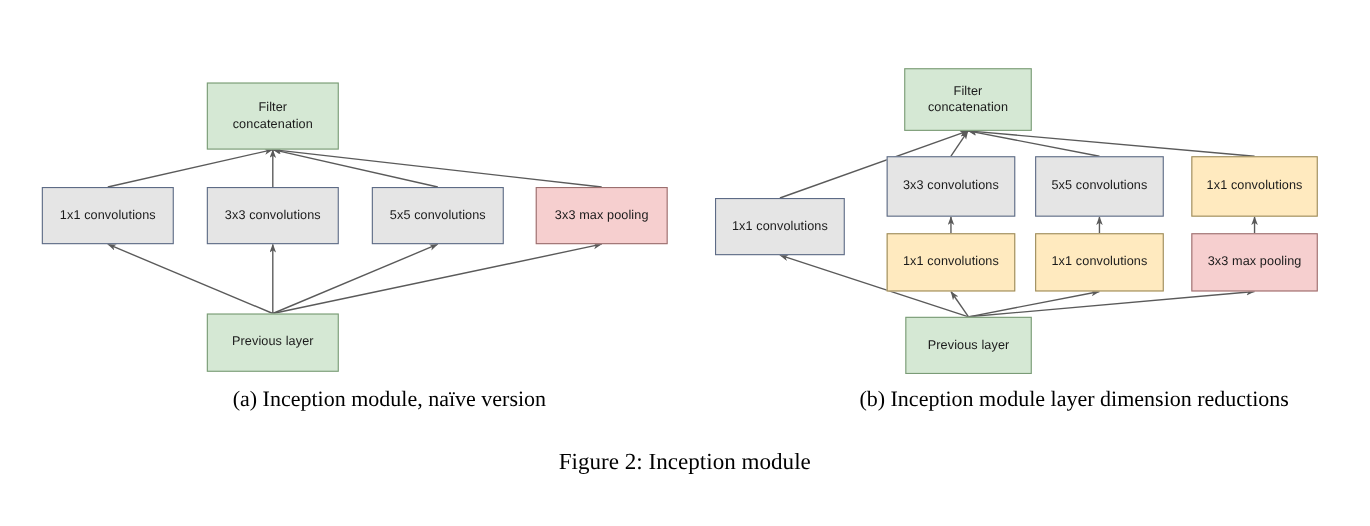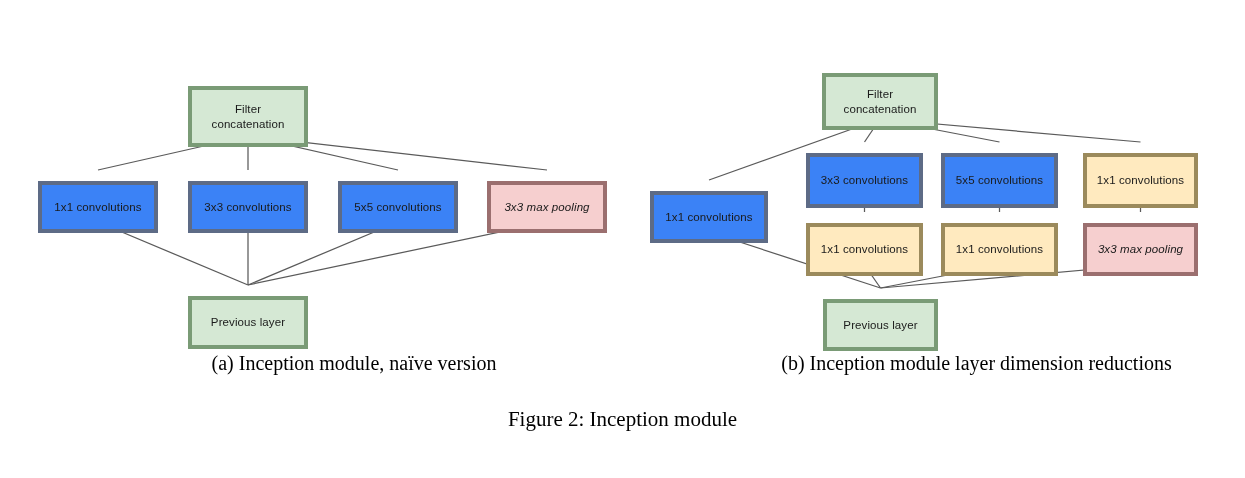--- a/index.html
+++ b/index.html
@@ -32,37 +32,36 @@
     position: absolute;
     left: 0; top: 0;
     width: 100%; height: 100%;
     overflow: visible;
     pointer-events: none;
   }
 
   .node {
     position: absolute;
     box-sizing: border-box;
-    border: 4px solid #0369a1;
+    border: 1px solid #0369a1;
     display: flex;
     align-items: center;
     justify-content: center;
     text-align: center;
     font-family: "Liberation Sans", sans-serif;
     font-size: 11.5px;
     line-height: 1.28;
     color: #1a1a1a;
     letter-spacing: 0.1px;
     white-space: pre-line;
     z-index: 2;
-    margin-top: 11px;
   }
   .node.green { background: #d5e8d4; border-color: #7a9b76; }
-  .node.blue  { background: #3b82f6; border-color: #5d6b86; }
-  .node.pink  { background: #f6cfcf; border-color: #9b6f6f; font-style: italic; }
+  .node.blue  { background: #e5e5e5; border-color: #5d6b86; }
+  .node.pink  { background: #f6cfcf; border-color: #9b6f6f; }
   .node.yellow{ background: #ffeabf; border-color: #9b8a5c; }
 
   .caption-row {
     position: absolute;
     left: 0;
     top: 352px;
     width: 1245px;
     height: 40px;
   }
   .subcaption {

